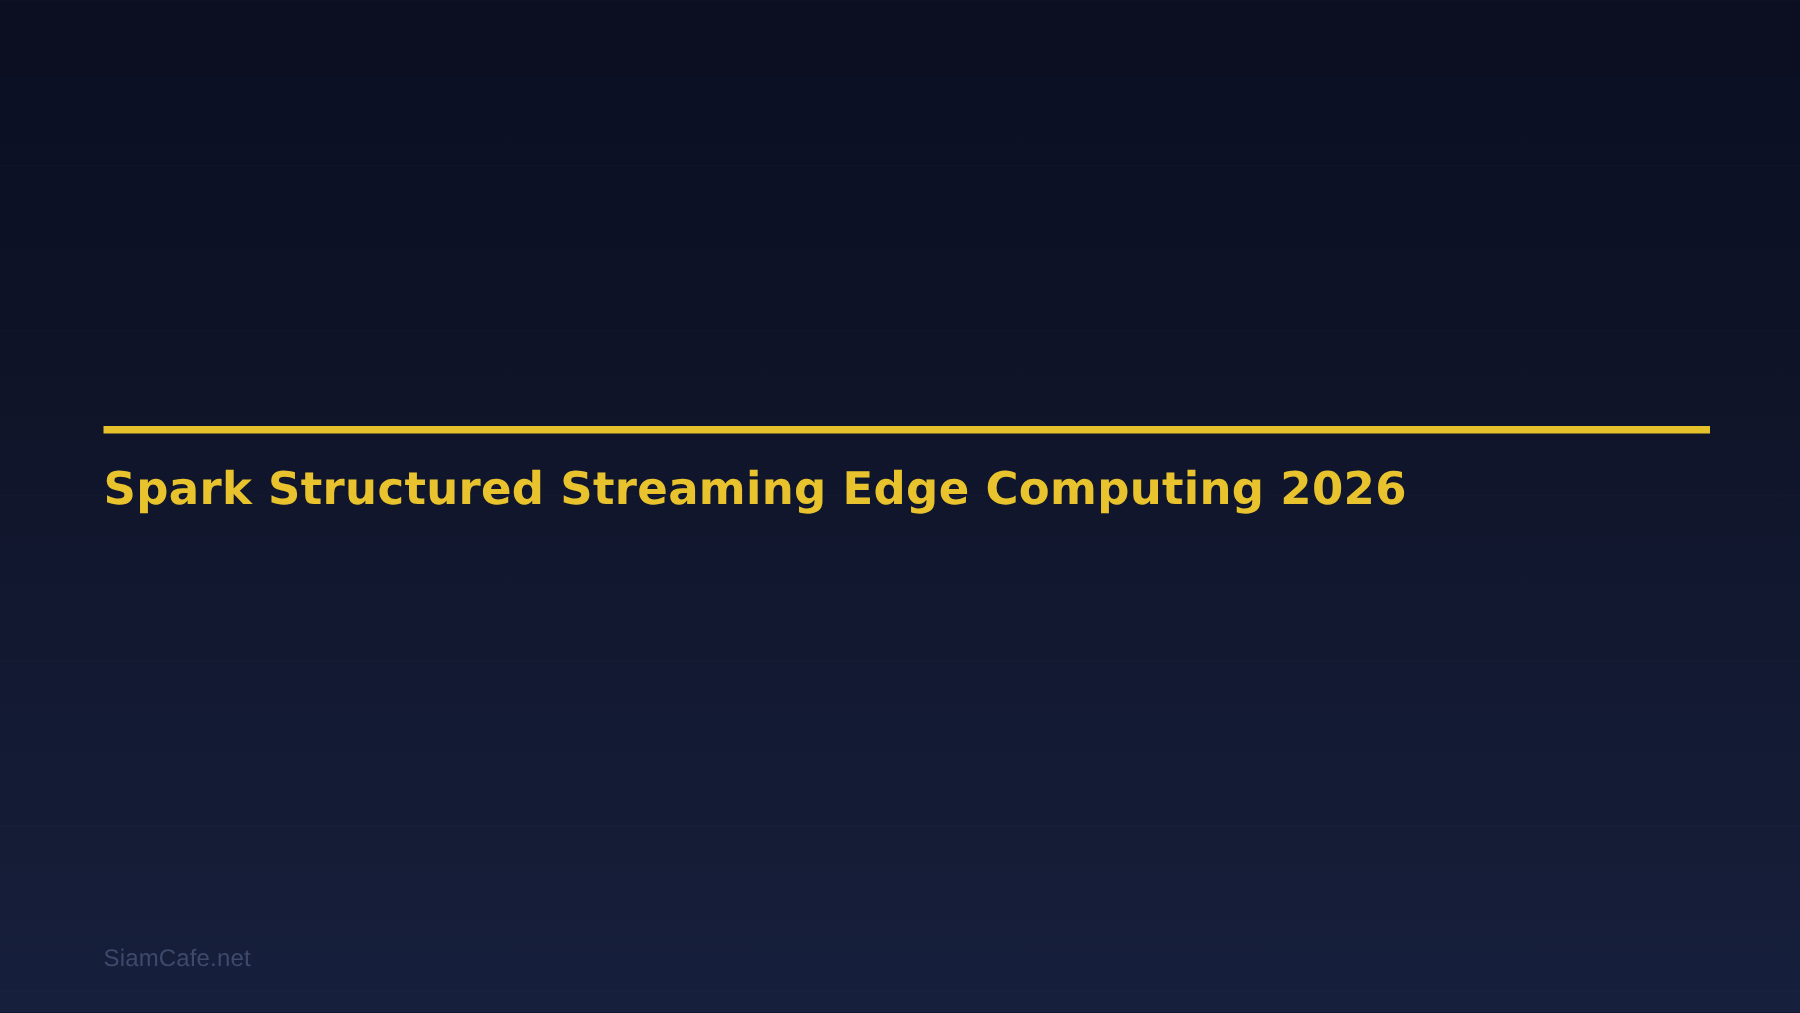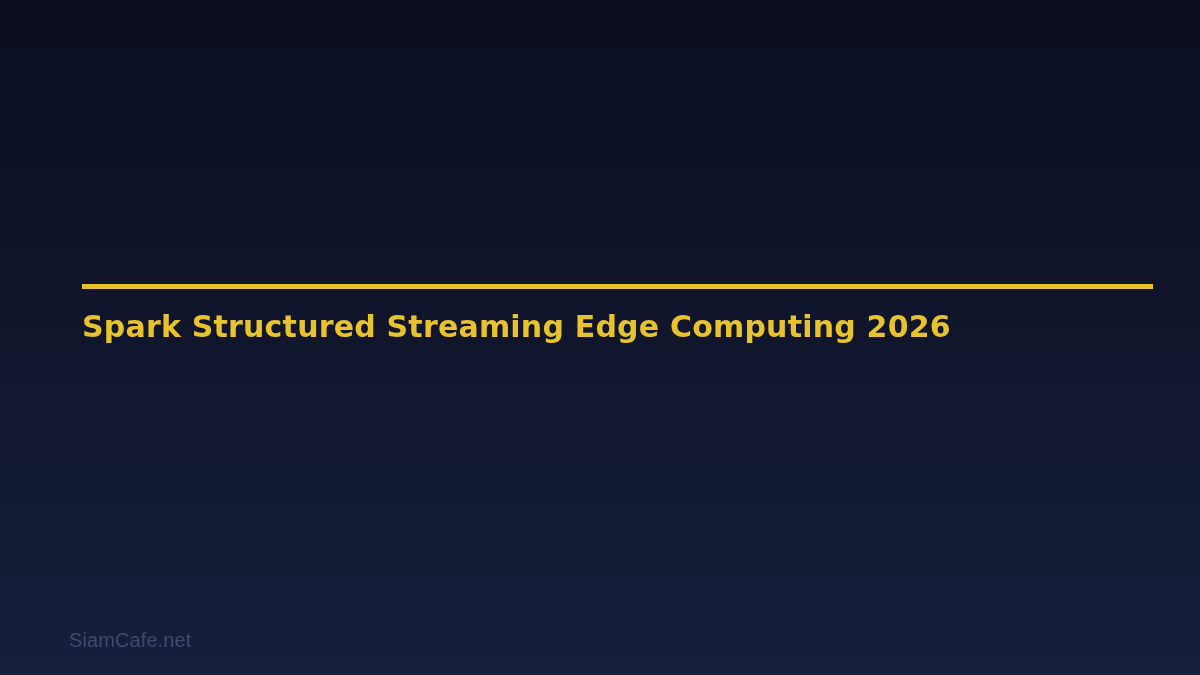--- a/index.html
+++ b/index.html
@@ -45,21 +45,21 @@
       180deg,
       rgba(255, 255, 255, 0.006) 0px,
       rgba(255, 255, 255, 0.006) 1px,
       rgba(0, 0, 0, 0.0) 1px,
       rgba(0, 0, 0, 0.0) 110px
     );
   }
 
   .content-block {
     position: absolute;
-    left: 82px;
+    left: 69px;
     top: 284px;
     width: 1071px;
   }
 
   .accent-bar {
     width: 1071px;
     height: 5px;
     background: #e5c22c;
     border-radius: 0;
   }
@@ -75,21 +75,21 @@
     letter-spacing: 0.2px;
     color: #e8c32e;
     white-space: nowrap;
   }
 
   .footer-note {
     position: absolute;
     left: 69px;
     top: 630px;
     font-family: "Liberation Sans", sans-serif;
-    font-size: 20px;
+    font-size: 16px;
     font-weight: 400;
     line-height: 20px;
     color: #3e4a6b;
     letter-spacing: 0.1px;
   }
 </style>
 </head>
 <body>
 
 <div class="slide">

